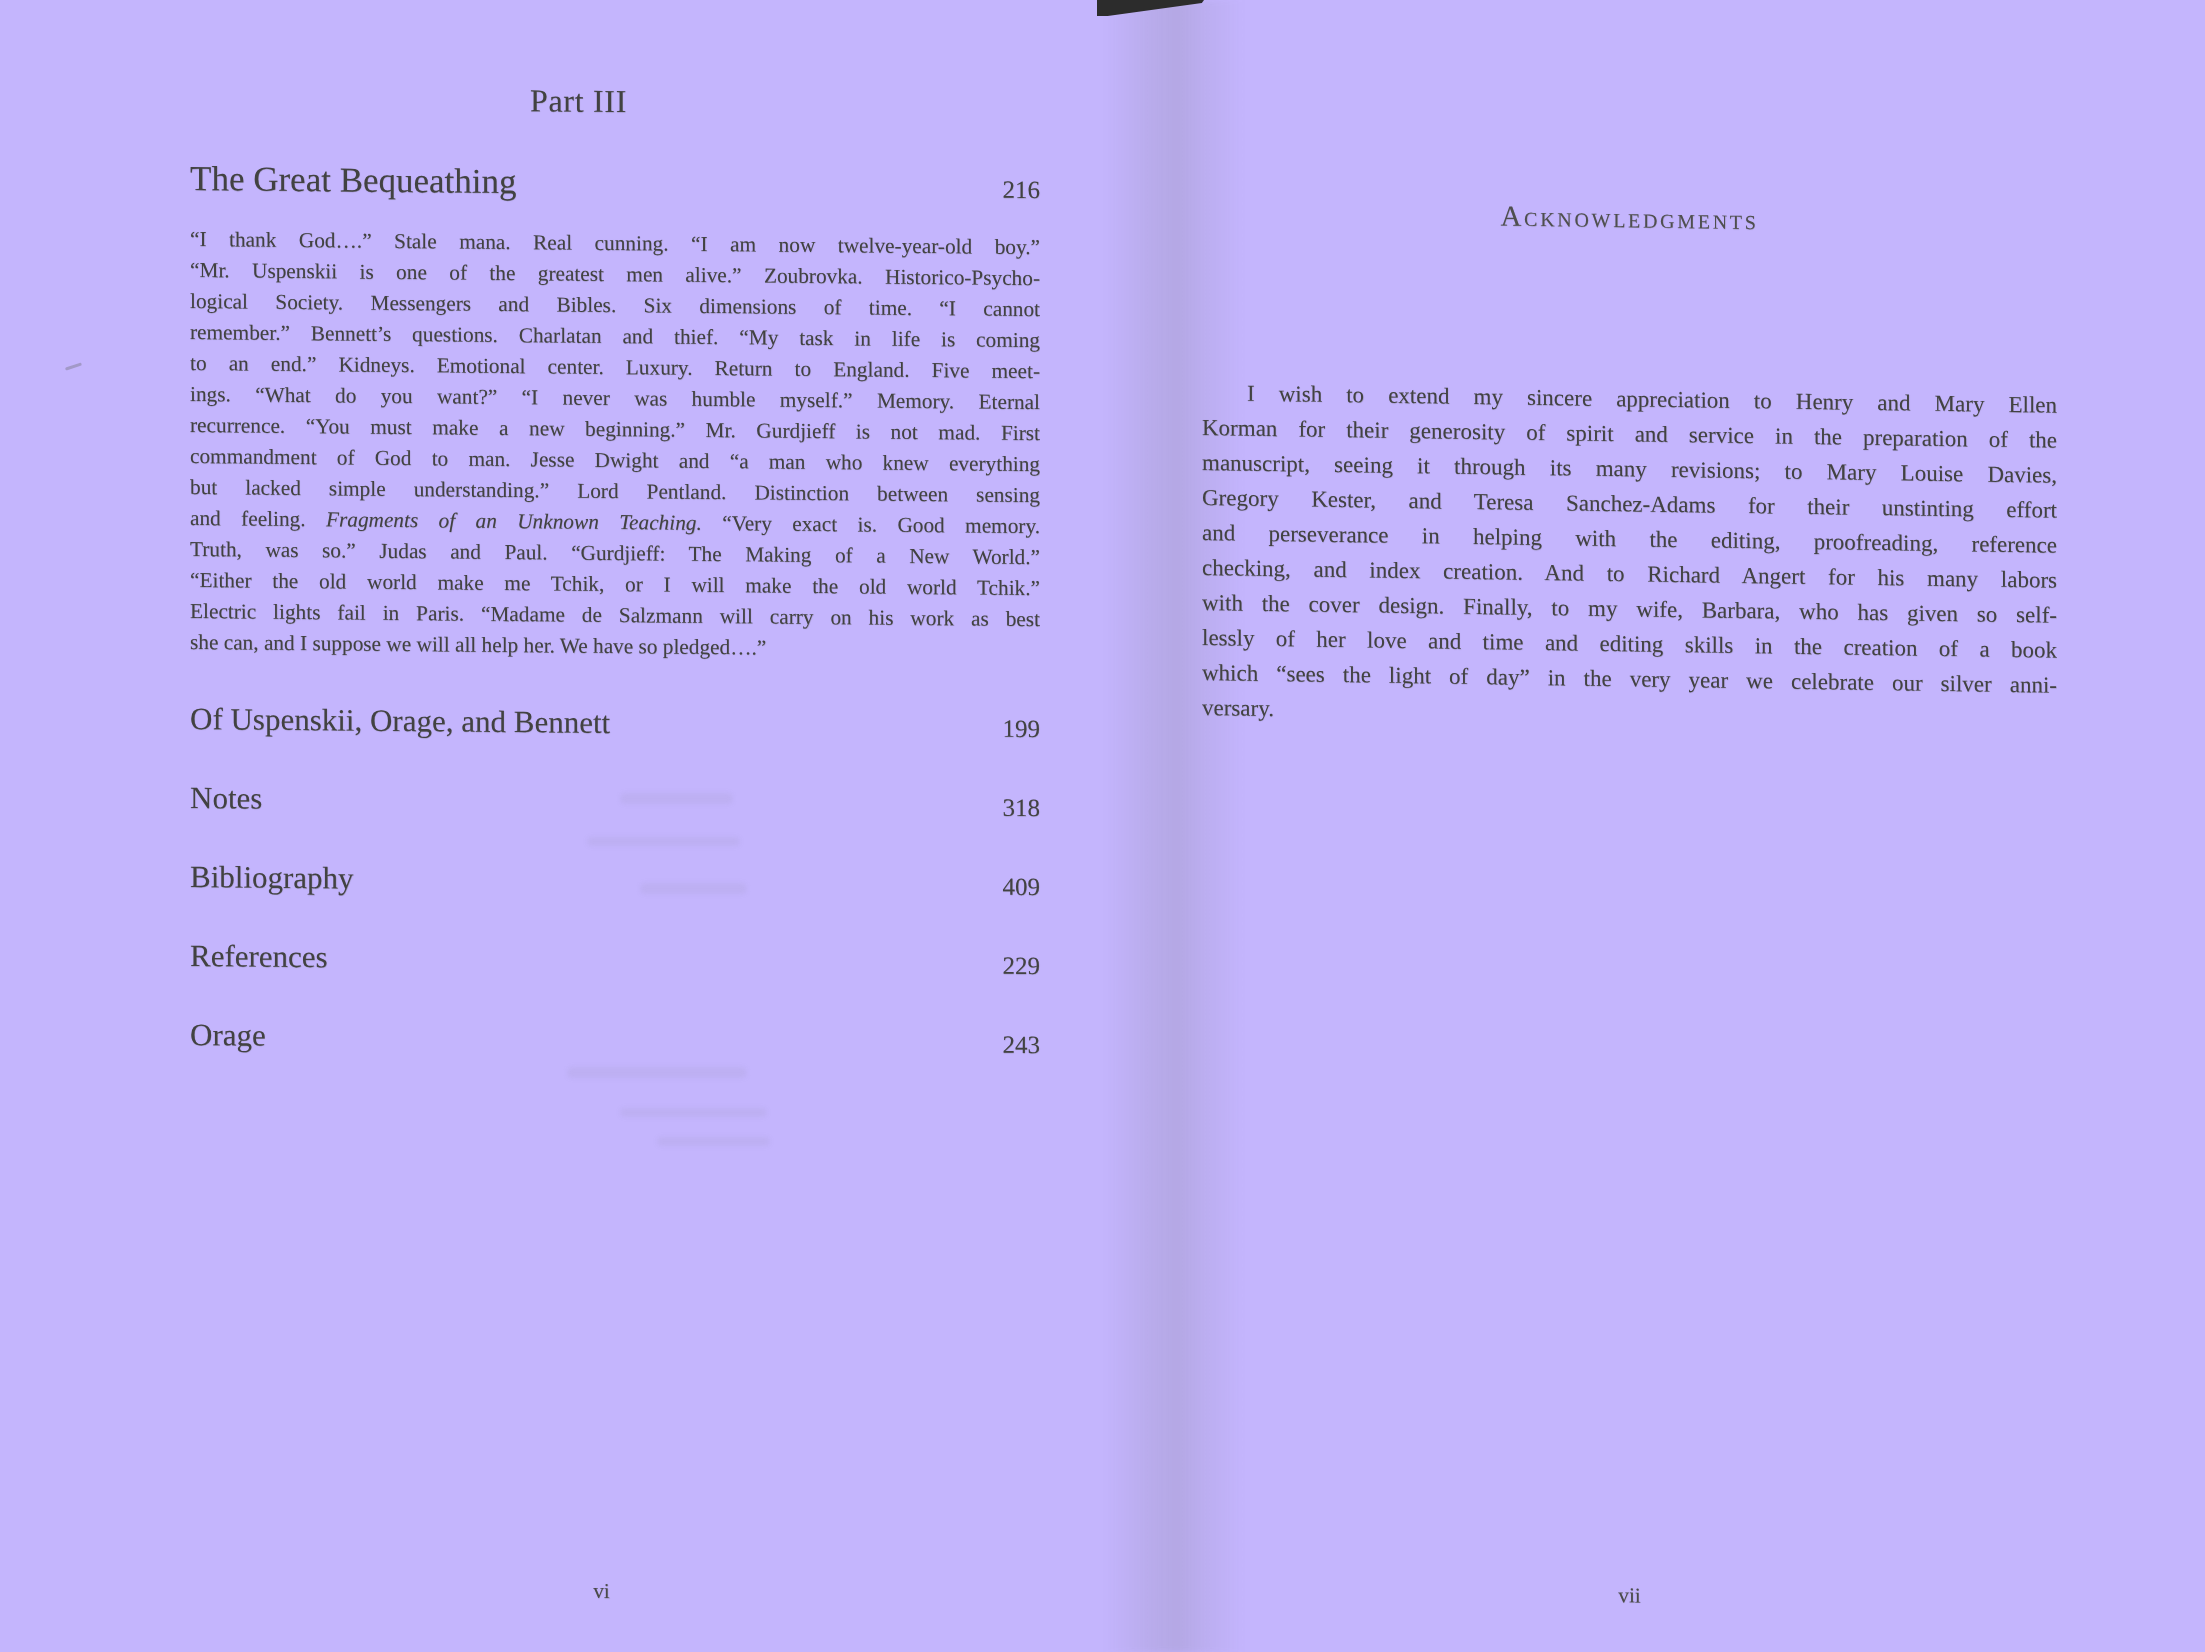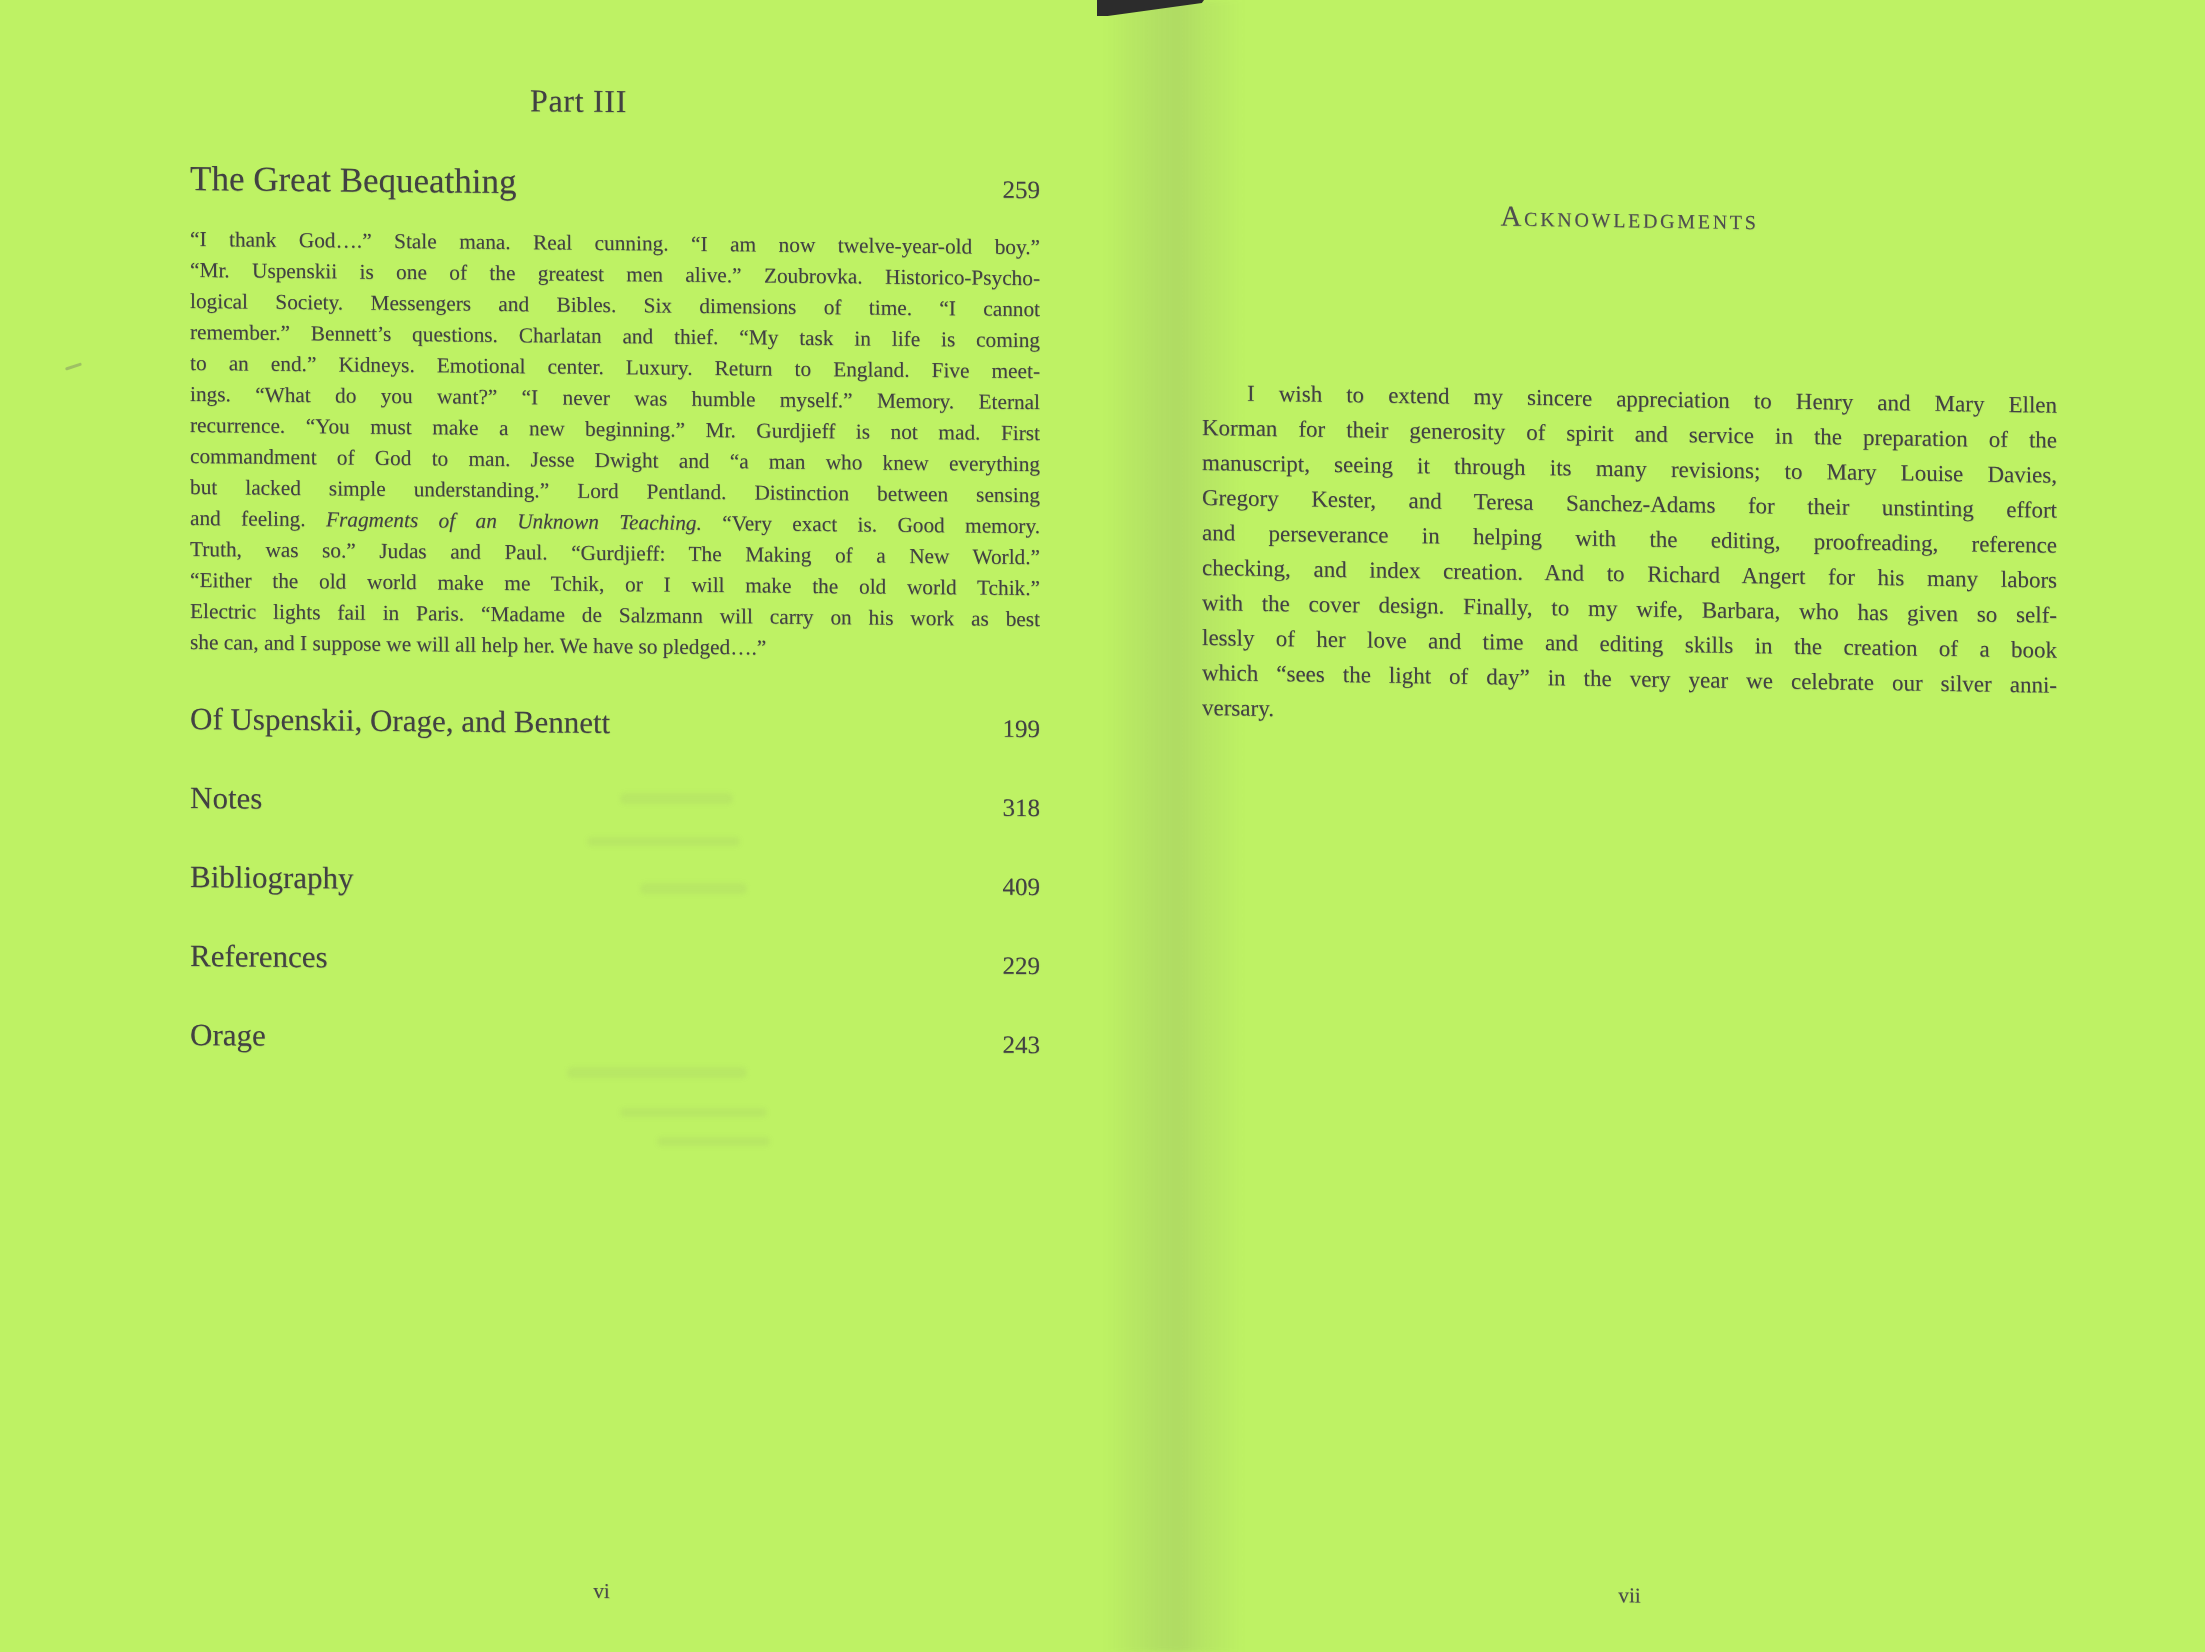--- a/index.html
+++ b/index.html
@@ -1,18 +1,18 @@
 <!DOCTYPE html>
 <html style="font-size:10.7px"><head>
 <meta charset="utf-8">
 <style>
   html,body{margin:0;padding:0;background:#ffffff;}
   .spread{
     position:relative;width:2205px;height:1653px;overflow:hidden;
-    background:#bef264;color:#424242;
+    background:#c4b5fd;color:#424242;
     font-family:"Liberation Serif","DejaVu Serif",serif;
     text-shadow:0.3px 0.5px 0.7px rgba(90,90,90,0.45);
   }
   .page{position:absolute;top:0;height:1653px;}
   .page-left{left:190px;width:850px;transform:skewY(0.55deg);transform-origin:0 0;}
   .page-right{left:1202px;width:855px;transform:skewY(0.85deg);transform-origin:0 0;}
 
   .part-heading{position:absolute;top:79px;left:0;right:73px;text-align:center;
     font-size:32px;letter-spacing:0.7px;}
 
@@ -74,21 +74,21 @@
   <div class="smudge sm4"></div>
   <div class="smudge sm5"></div>
   <div class="smudge sm6"></div>
 
   <section class="page page-left">
 
     <div class="part-heading">Part III</div>
 
     <div class="chapter-row">
       <span class="chapter-title">The Great Bequeathing</span>
-      <span class="chapter-page">259</span>
+      <span class="chapter-page">216</span>
     </div>
 
     <div class="summary">
       <div class="sline">“I thank God….” Stale mana. Real cunning. “I am now twelve-year-old boy.”</div>
       <div class="sline">“Mr. Uspenskii is one of the greatest men alive.” Zoubrovka. Historico-Psycho-</div>
       <div class="sline">logical Society. Messengers and Bibles. Six dimensions of time. “I cannot</div>
       <div class="sline">remember.” Bennett’s questions. Charlatan and thief. “My task in life is coming</div>
       <div class="sline">to an end.” Kidneys. Emotional center. Luxury. Return to England. Five meet-</div>
       <div class="sline">ings. “What do you want?” “I never was humble myself.” Memory. Eternal</div>
       <div class="sline">recurrence. “You must make a new beginning.” Mr. Gurdjieff is not mad. First</div>

